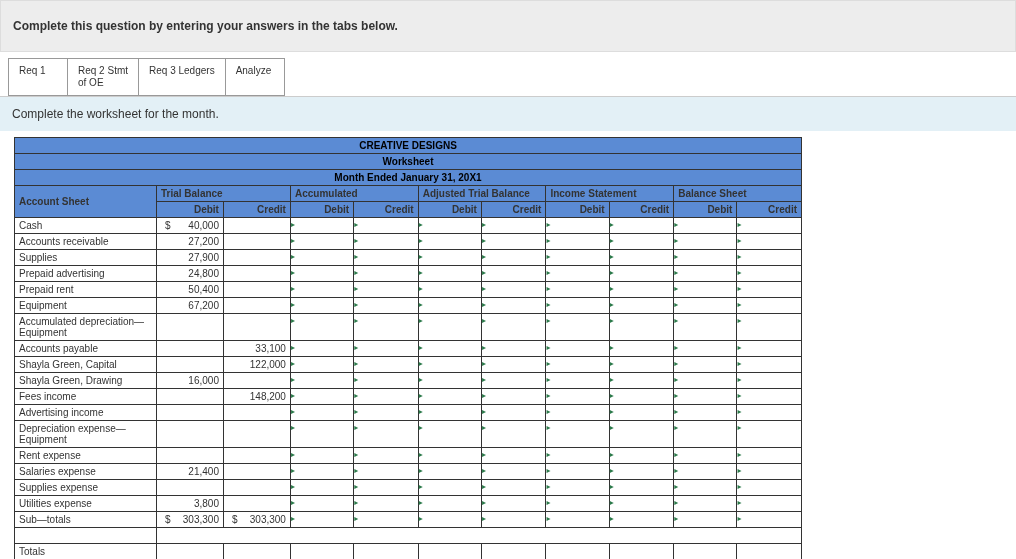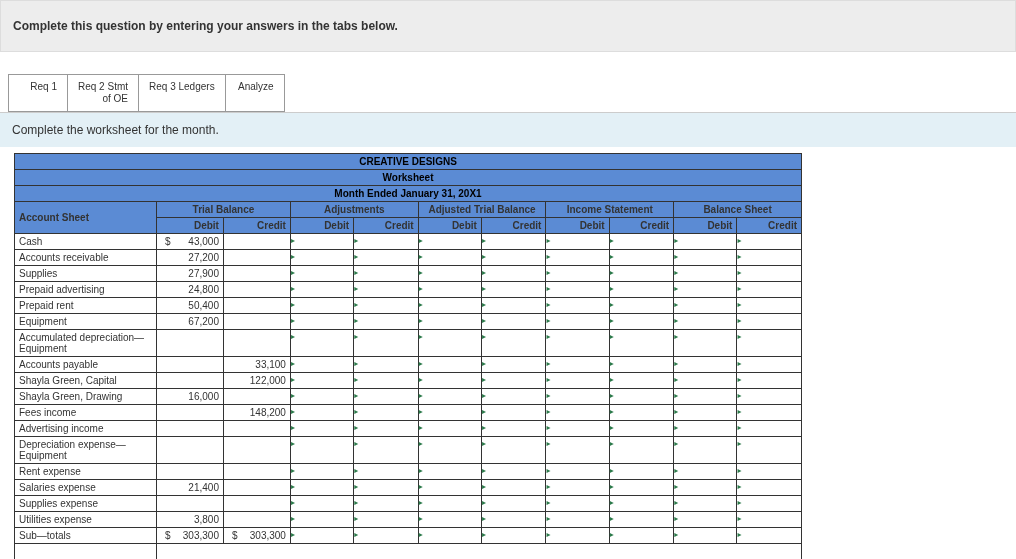--- a/index.html
+++ b/index.html
@@ -2,26 +2,26 @@
 <html><head>
 <meta charset="utf-8">
 <style>
 * { box-sizing: border-box; margin: 0; padding: 0; }
 body { font-family: Arial, sans-serif; font-size: 11px; background: #fff; color: #333; }
 .container { width: 1016px; }
 .instruction-box { background: #ededed; border: 1px solid #ddd; padding: 18px 12px; }
 .instruction-text { font-weight: bold; font-size: 12px; }
 .tabs-wrapper { padding: 6px 0 0 8px; }
 .tabs { display: flex; }
-.tab { border: 1px solid #999; padding: 6px 10px; font-size: 10px; text-align: right; min-width: 60px; line-height: 12px; background: #fff; cursor: pointer; margin-right: -1px; margin-top: 16px; }
+.tab { border: 1px solid #999; padding: 6px 10px; font-size: 10px; text-align: left; min-width: 60px; line-height: 12px; background: #fff; cursor: pointer; margin-right: -1px; }
 .subinstr { background: #e3f0f6; padding: 10px 12px; font-size: 12px; border-top: 1px solid #ccc; }
 .worksheet { margin: 6px 0 0 14px; width: 788px; border-collapse: collapse; }
 .worksheet td, .worksheet th { border: 1px solid #333; font-size: 10px; padding: 2px 4px; height: 16px; }
 .hdr { background: #5b8bd4; color: #000; text-align: center; font-weight: bold; }
-.subhdr { background: #5b8bd4; font-weight: bold; text-align: center; }
+.subhdr { background: #5b8bd4; font-weight: bold; }
 .acct-col { width: 180px; text-align: left; }
 .num-col { width: 78px; text-align: right; }
 .input-cell { background: #fff; position: relative; }
 .tick { position: absolute; left: 0; top: 2px; color: #2b7a4a; font-size: 8px; }
 .num { text-align: right; padding-right: 6px; }
 .dollar { float: left; padding-left: 4px; }
 .nav-buttons { display: flex; justify-content: center; gap: 20px; padding: 14px 0; }
 .btn { padding: 8px 18px; font-size: 12px; font-weight: bold; border: none; cursor: pointer; }
 .btn-prev { background: #c9d7e6; color: #fff; }
 .btn-next { background: #2b6bb3; color: #fff; }
@@ -52,42 +52,42 @@
         </tr>
     <tr>
           <td class="hdr" colspan="11">Worksheet</td>
         </tr>
     <tr>
           <td class="hdr" colspan="11">Month Ended January 31, 20X1</td>
         </tr>
     <tr>
       <td class="subhdr acct-col" rowspan="2">Account Sheet</td>
       <td class="subhdr" colspan="2">Trial Balance</td>
-      <td class="subhdr" colspan="2">Adjustments</td>
+      <td class="subhdr" colspan="2">Accumulated</td>
       <td class="subhdr" colspan="2">Adjusted Trial Balance</td>
       <td class="subhdr" colspan="2">Income Statement</td>
       <td class="subhdr" colspan="2">Balance Sheet</td>
     </tr>
     <tr id="dc-row">
           <td class="subhdr num-col">Debit</td>
           <td class="subhdr num-col">Credit</td>
           <td class="subhdr num-col">Debit</td>
           <td class="subhdr num-col">Credit</td>
           <td class="subhdr num-col">Debit</td>
           <td class="subhdr num-col">Credit</td>
           <td class="subhdr num-col">Debit</td>
           <td class="subhdr num-col">Credit</td>
           <td class="subhdr num-col">Debit</td>
           <td class="subhdr num-col">Credit</td>
         </tr>
     </tbody>
       <tbody id="data-rows">
         <tr>
           <td class="acct-col">Cash</td>
-          <td class="num-col input-cell num"><span class="dollar">$</span><span>43,000</span></td>
+          <td class="num-col input-cell num"><span class="dollar">$</span><span>40,000</span></td>
           <td class="num-col input-cell num"></td>
           <td class="num-col input-cell num">
             <span class="tick" style="color: rgb(43, 122, 74);">▸</span>
           </td>
           <td class="num-col input-cell num">
             <span class="tick" style="color: rgb(43, 122, 74);">▸</span>
           </td>
           <td class="num-col input-cell num">
             <span class="tick" style="color: rgb(43, 122, 74);">▸</span>
           </td>

